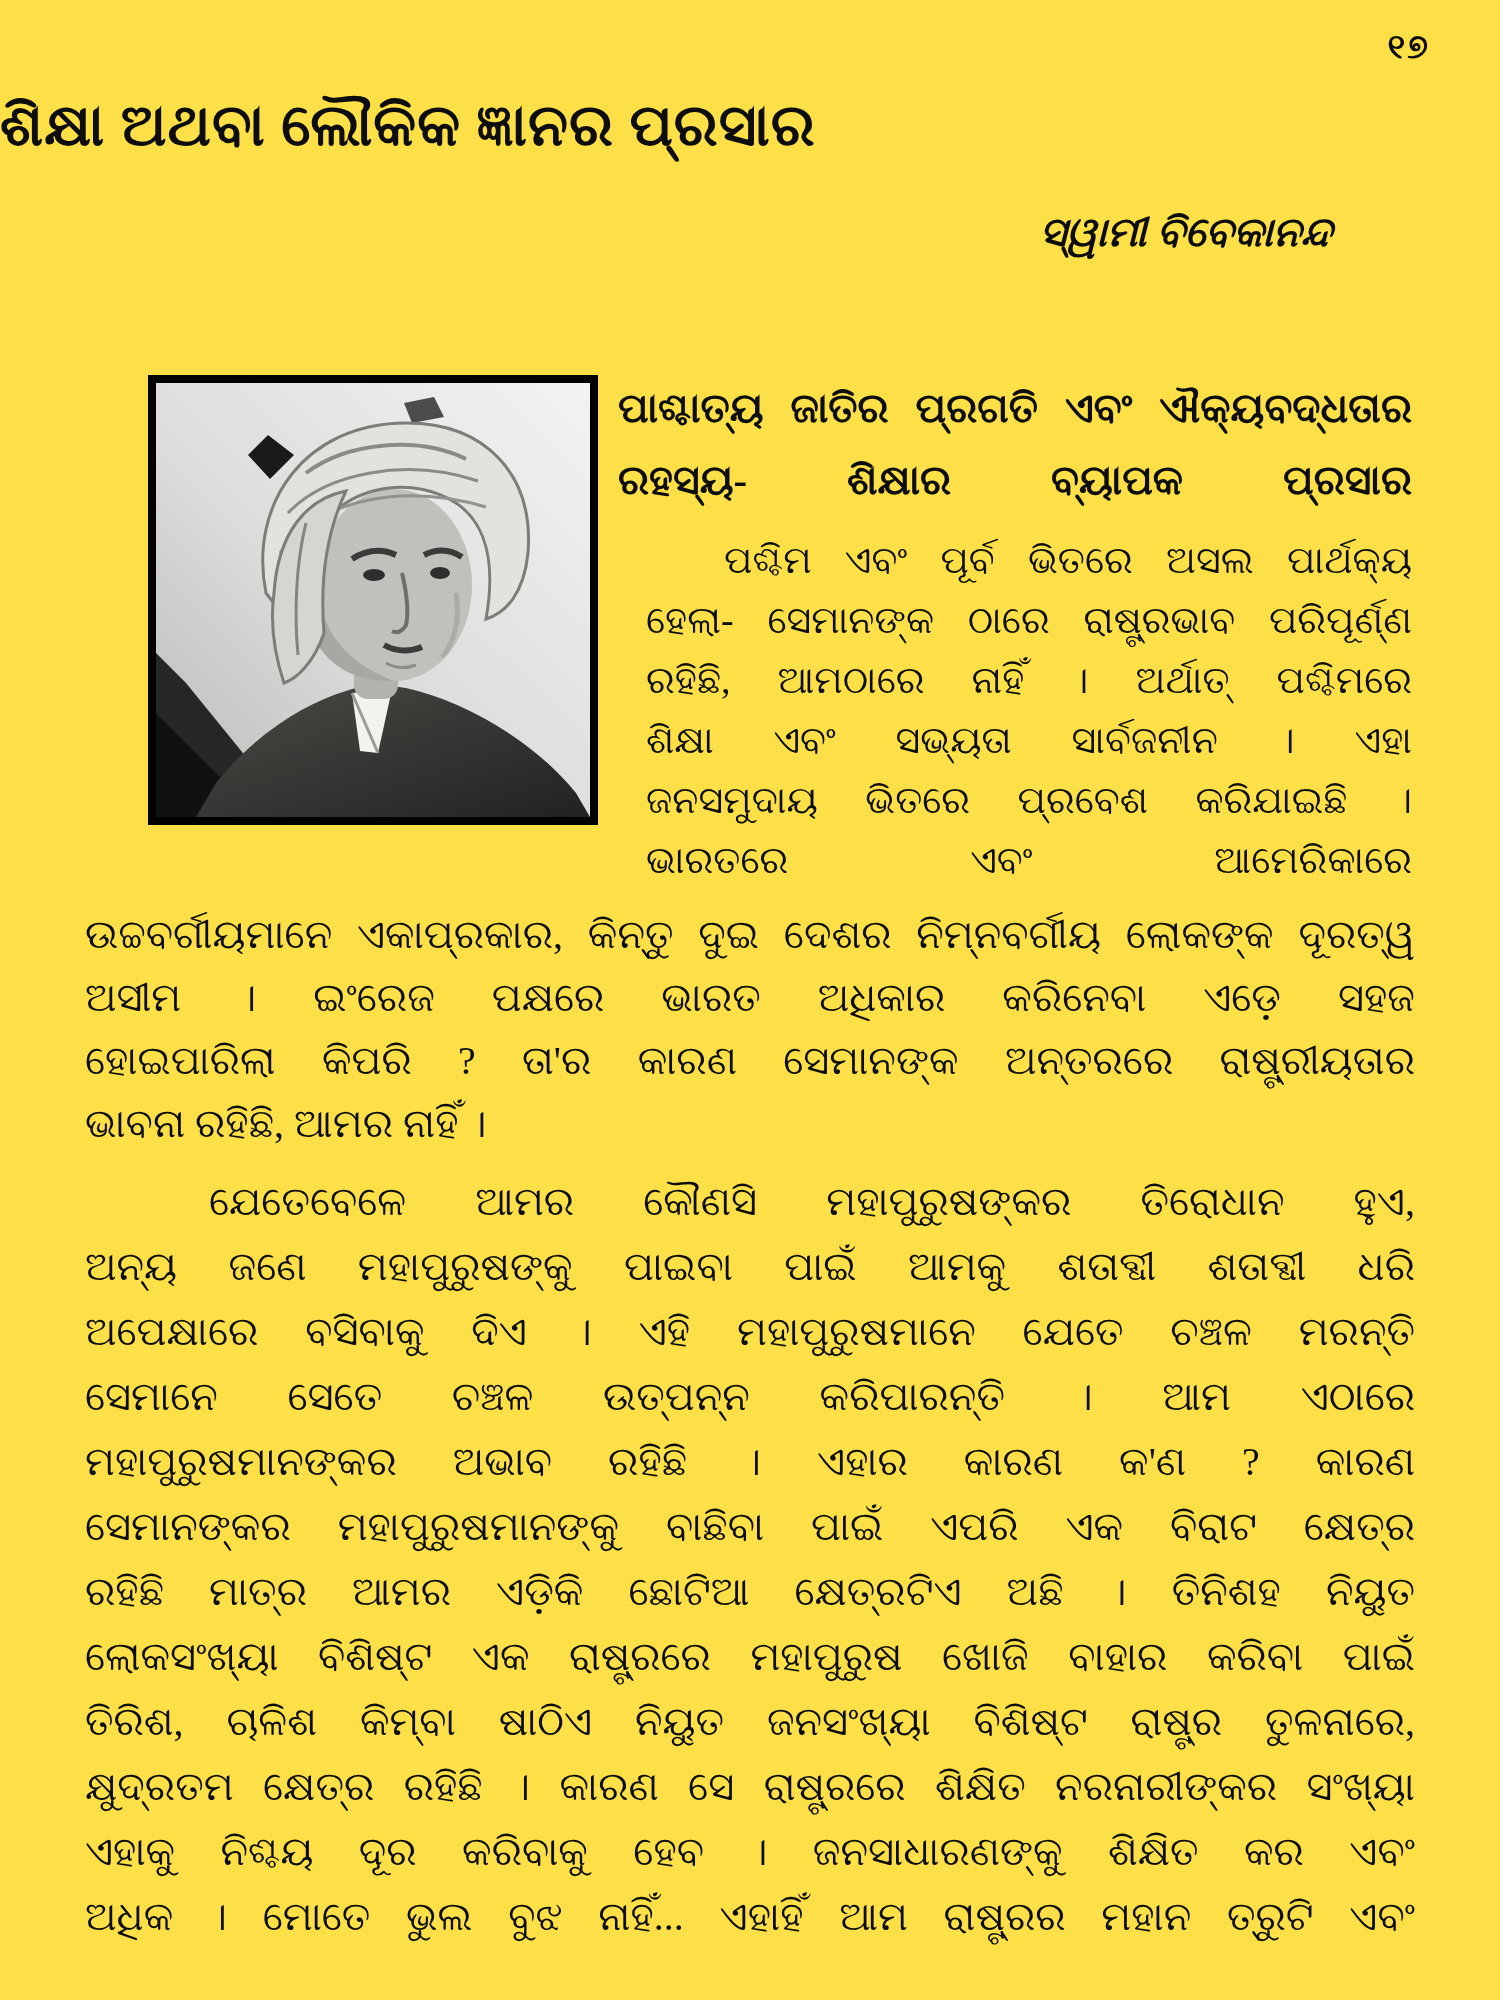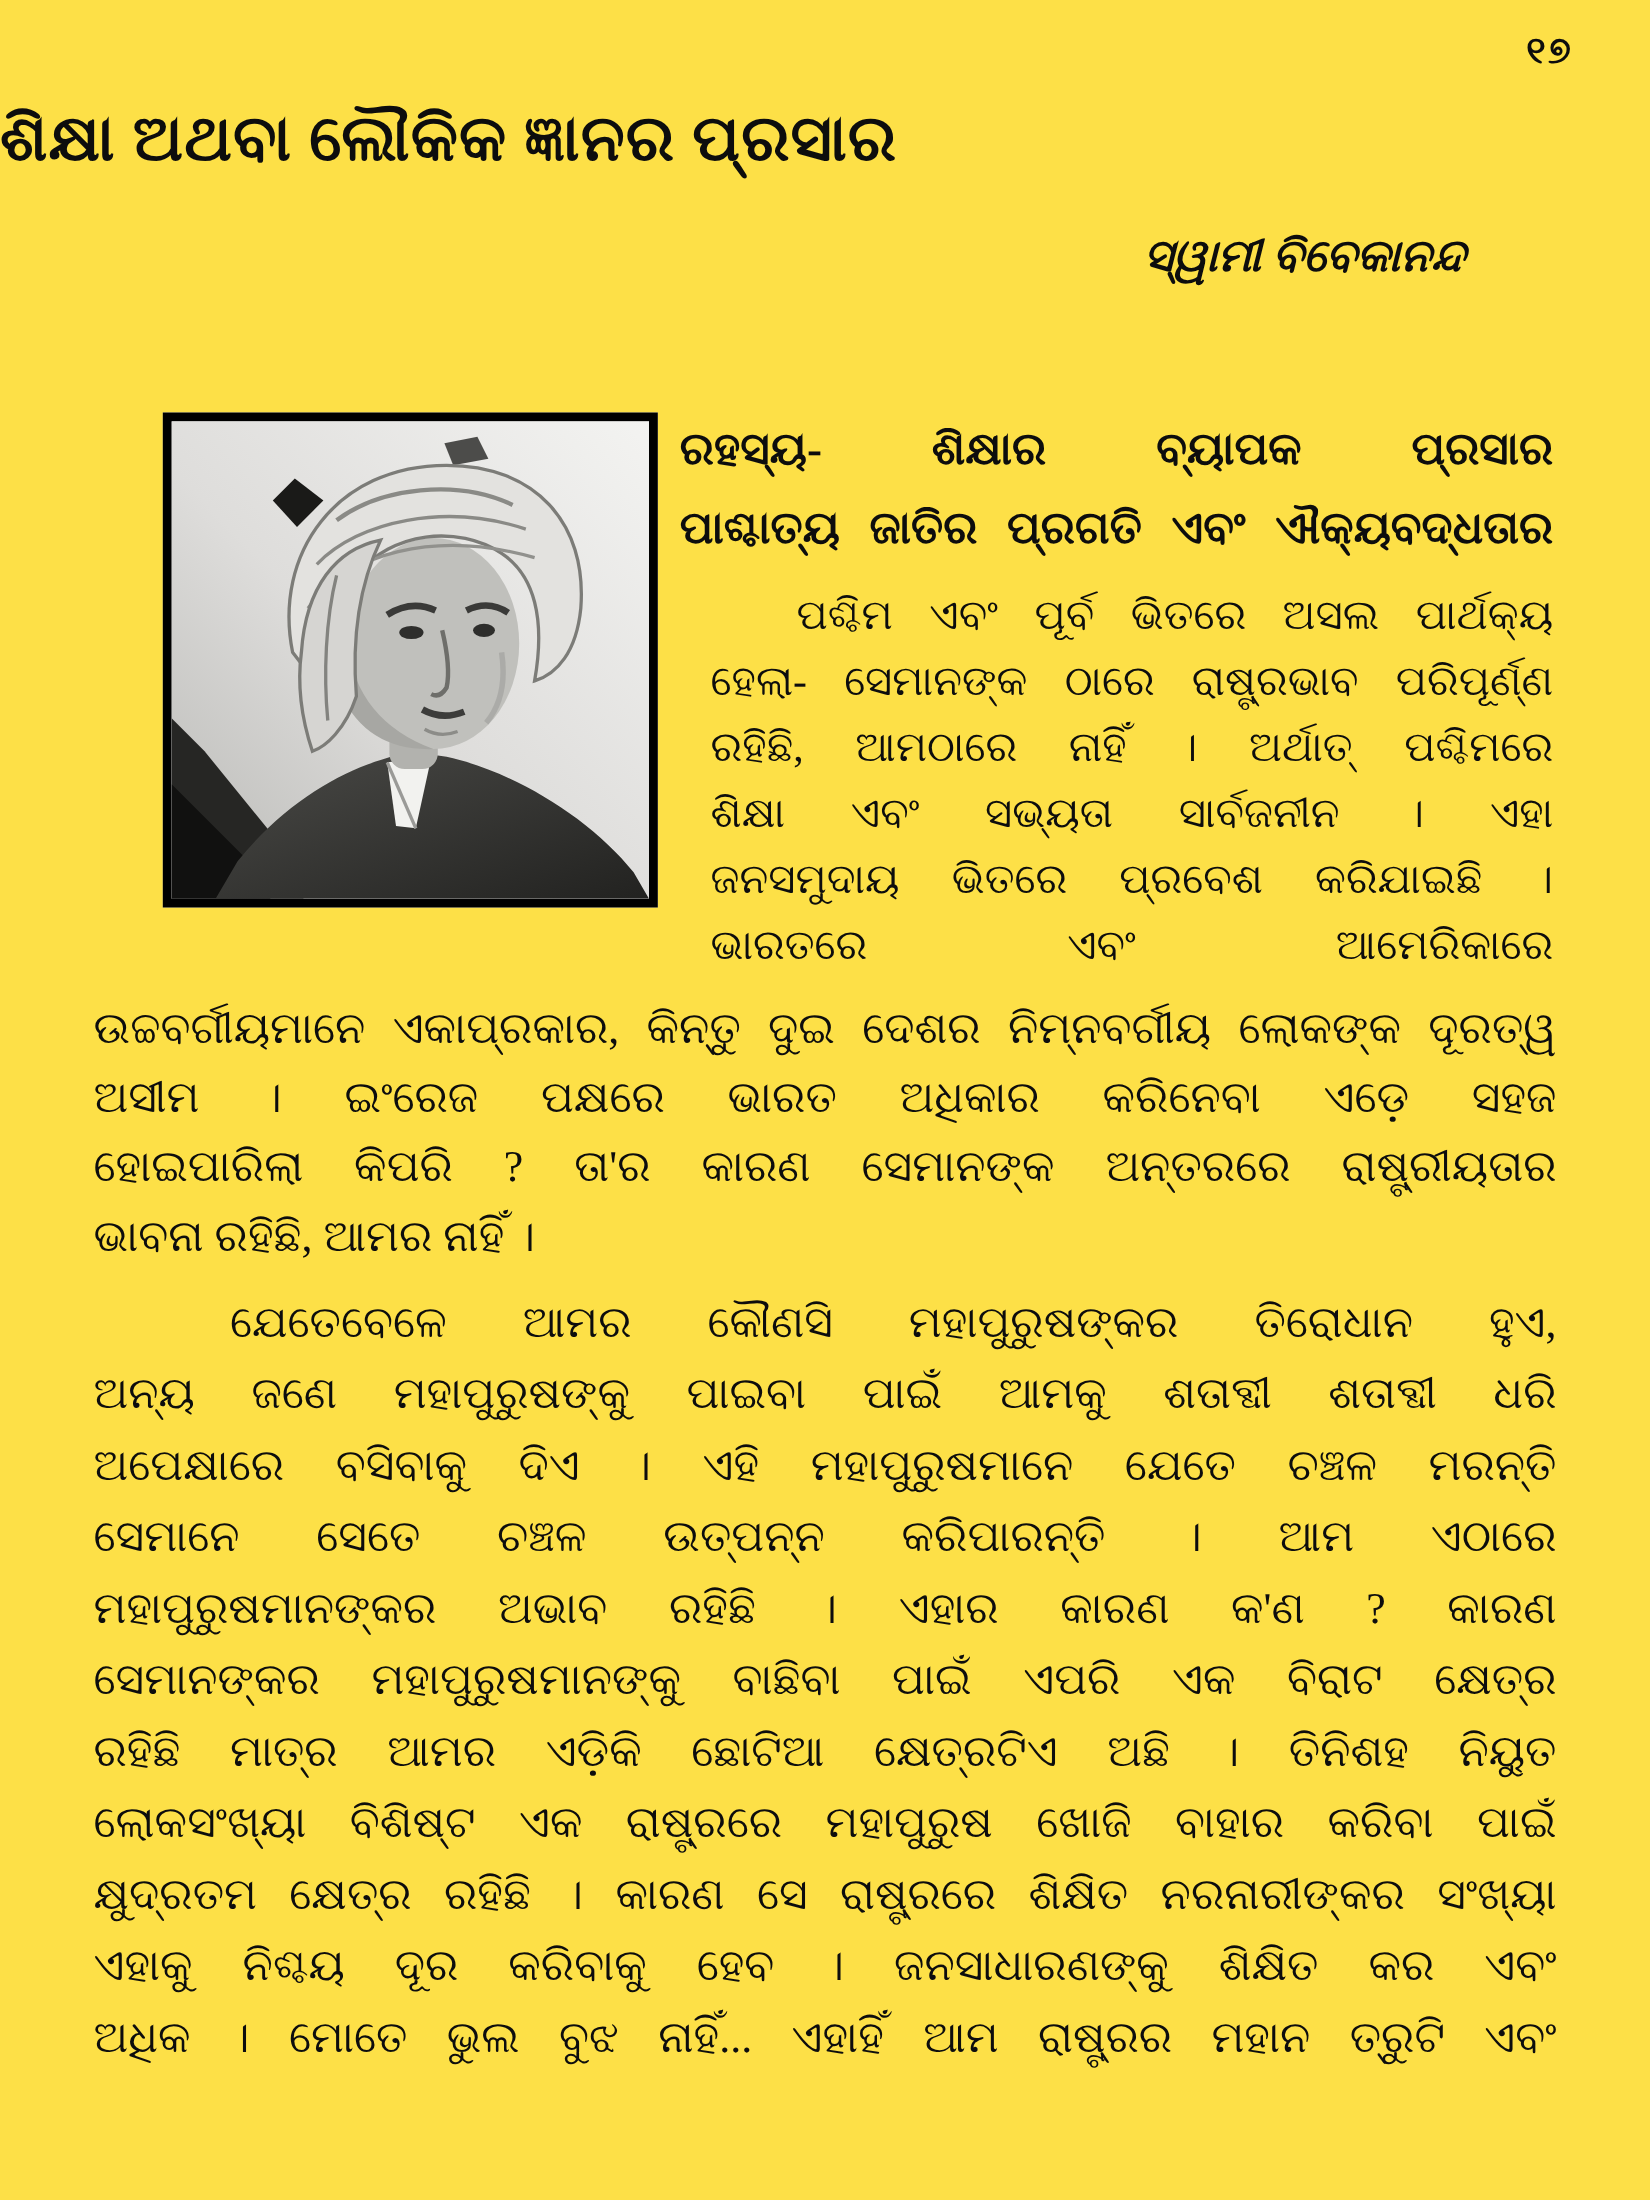--- a/index.html
+++ b/index.html
@@ -120,22 +120,22 @@
       <ellipse cx="284" cy="190" rx="10" ry="6" fill="#2e2e2c"></ellipse>
       <path d="M246,190 q8,34 4,52 q-6,10 -14,6" stroke="#6e6e6a" stroke-width="4" fill="none"></path>
       <path d="M228,262 q18,10 38,2" stroke="#3c3c3a" stroke-width="6" fill="none"></path>
       <path d="M230,280 q14,8 30,2" stroke="#8c8c88" stroke-width="3" fill="none"></path>
 
       <path d="M300,210 q6,40 -14,64" stroke="#a3a39f" stroke-width="5" fill="none" opacity="0.7"></path>
     </svg>
   </div>
 
   <div class="side-column">
+    <div class="subtitle-line">ପାଶ୍ଚାତ୍ୟ ଜାତିର ପ୍ରଗତି ଏବଂ ଐକ୍ୟବଦ୍ଧତାର</div>
     <div class="subtitle-line">ରହସ୍ୟ- ଶିକ୍ଷାର ବ୍ୟାପକ ପ୍ରସାର</div>
-    <div class="subtitle-line">ପାଶ୍ଚାତ୍ୟ ଜାତିର ପ୍ରଗତି ଏବଂ ଐକ୍ୟବଦ୍ଧତାର</div>
     <div class="col-body">
       <div class="col-line indent-first">ପଶ୍ଚିମ ଏବଂ ପୂର୍ବ ଭିତରେ ଅସଲ ପାର୍ଥକ୍ୟ</div>
       <div class="col-line">ହେଲା- ସେମାନଙ୍କ ଠାରେ ରାଷ୍ଟ୍ରଭାବ ପରିପୂର୍ଣ୍ଣ</div>
       <div class="col-line">ରହିଛି, ଆମଠାରେ ନାହିଁ । ଅର୍ଥାତ୍ ପଶ୍ଚିମରେ</div>
       <div class="col-line">ଶିକ୍ଷା ଏବଂ ସଭ୍ୟତା ସାର୍ବଜନୀନ । ଏହା</div>
       <div class="col-line">ଜନସମୁଦାୟ ଭିତରେ ପ୍ରବେଶ କରିଯାଇଛି ।</div>
       <div class="col-line">ଭାରତରେ ଏବଂ ଆମେରିକାରେ</div>
     </div>
   </div>
 
@@ -148,19 +148,20 @@
     </div>
     <div class="para2">
       <div class="full-line indent-first">ଯେତେବେଳେ ଆମର କୌଣସି ମହାପୁରୁଷଙ୍କର ତିରୋଧାନ ହୁଏ,</div>
       <div class="full-line">ଅନ୍ୟ ଜଣେ ମହାପୁରୁଷଙ୍କୁ ପାଇବା ପାଇଁ ଆମକୁ ଶତାବ୍ଦୀ ଶତାବ୍ଦୀ ଧରି</div>
       <div class="full-line">ଅପେକ୍ଷାରେ ବସିବାକୁ ଦିଏ । ଏହି ମହାପୁରୁଷମାନେ ଯେତେ ଚଞ୍ଚଳ ମରନ୍ତି</div>
       <div class="full-line">ସେମାନେ ସେତେ ଚଞ୍ଚଳ ଉତ୍ପନ୍ନ କରିପାରନ୍ତି । ଆମ ଏଠାରେ</div>
       <div class="full-line">ମହାପୁରୁଷମାନଙ୍କର ଅଭାବ ରହିଛି । ଏହାର କାରଣ କ'ଣ ? କାରଣ</div>
       <div class="full-line">ସେମାନଙ୍କର ମହାପୁରୁଷମାନଙ୍କୁ ବାଛିବା ପାଇଁ ଏପରି ଏକ ବିରାଟ କ୍ଷେତ୍ର</div>
       <div class="full-line">ରହିଛି ମାତ୍ର ଆମର ଏଡ଼ିକି ଛୋଟିଆ କ୍ଷେତ୍ରଟିଏ ଅଛି । ତିନିଶହ ନିୟୁତ</div>
       <div class="full-line">ଲୋକସଂଖ୍ୟା ବିଶିଷ୍ଟ ଏକ ରାଷ୍ଟ୍ରରେ ମହାପୁରୁଷ ଖୋଜି ବାହାର କରିବା ପାଇଁ</div>
+      <div class="full-line">ତିରିଶ, ଚାଳିଶ କିମ୍ବା ଷାଠିଏ ନିୟୁତ ଜନସଂଖ୍ୟା ବିଶିଷ୍ଟ ରାଷ୍ଟ୍ର ତୁଳନାରେ,</div>
       <div class="full-line">କ୍ଷୁଦ୍ରତମ କ୍ଷେତ୍ର ରହିଛି । କାରଣ ସେ ରାଷ୍ଟ୍ରରେ ଶିକ୍ଷିତ ନରନାରୀଙ୍କର ସଂଖ୍ୟା</div>
       <div class="full-line">ଏହାକୁ ନିଶ୍ଚୟ ଦୂର କରିବାକୁ ହେବ । ଜନସାଧାରଣଙ୍କୁ ଶିକ୍ଷିତ କର ଏବଂ</div>
       <div class="full-line">ଅଧିକ । ମୋତେ ଭୁଲ ବୁଝ ନାହିଁ... ଏହାହିଁ ଆମ ରାଷ୍ଟ୍ରର ମହାନ ତ୍ରୁଟି ଏବଂ</div>
     </div>
   </div>
 
 </div>
 
 </body></html>

